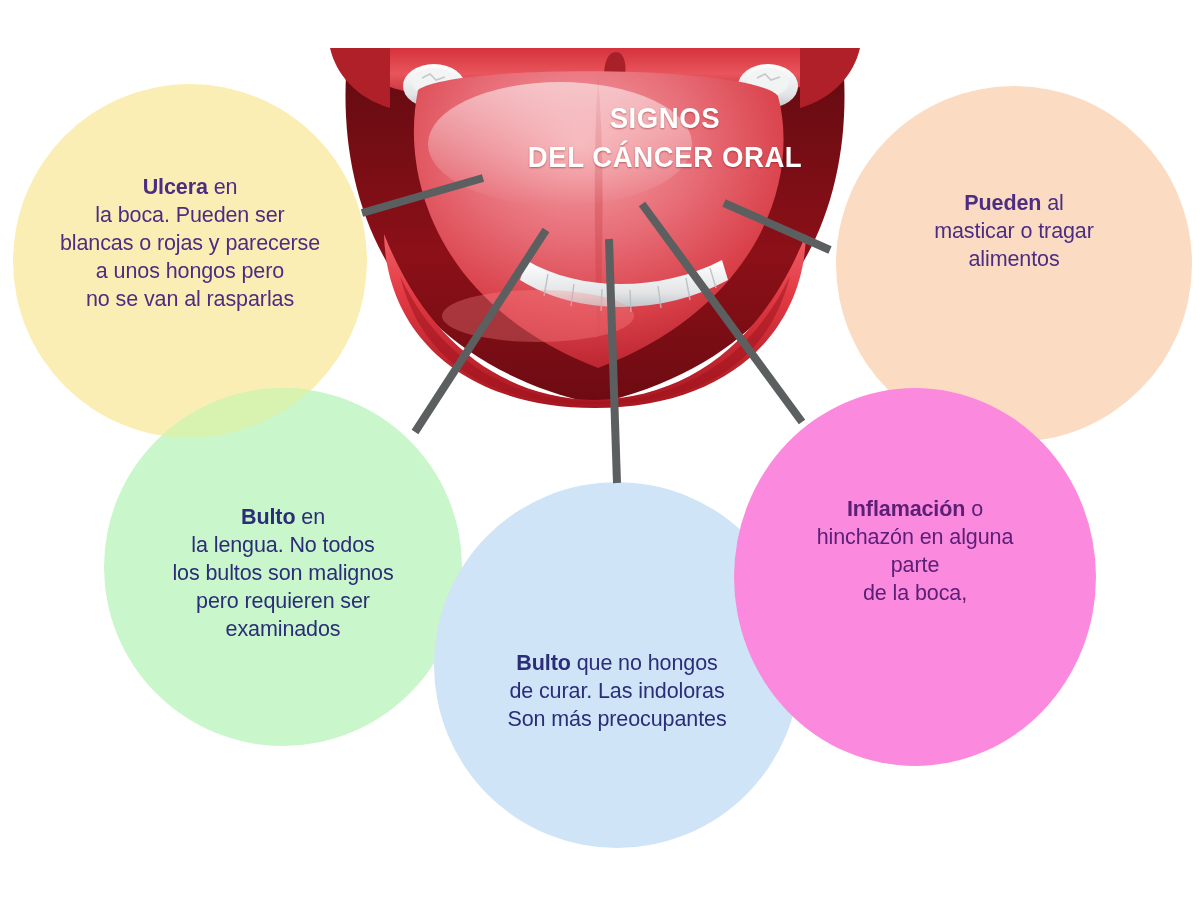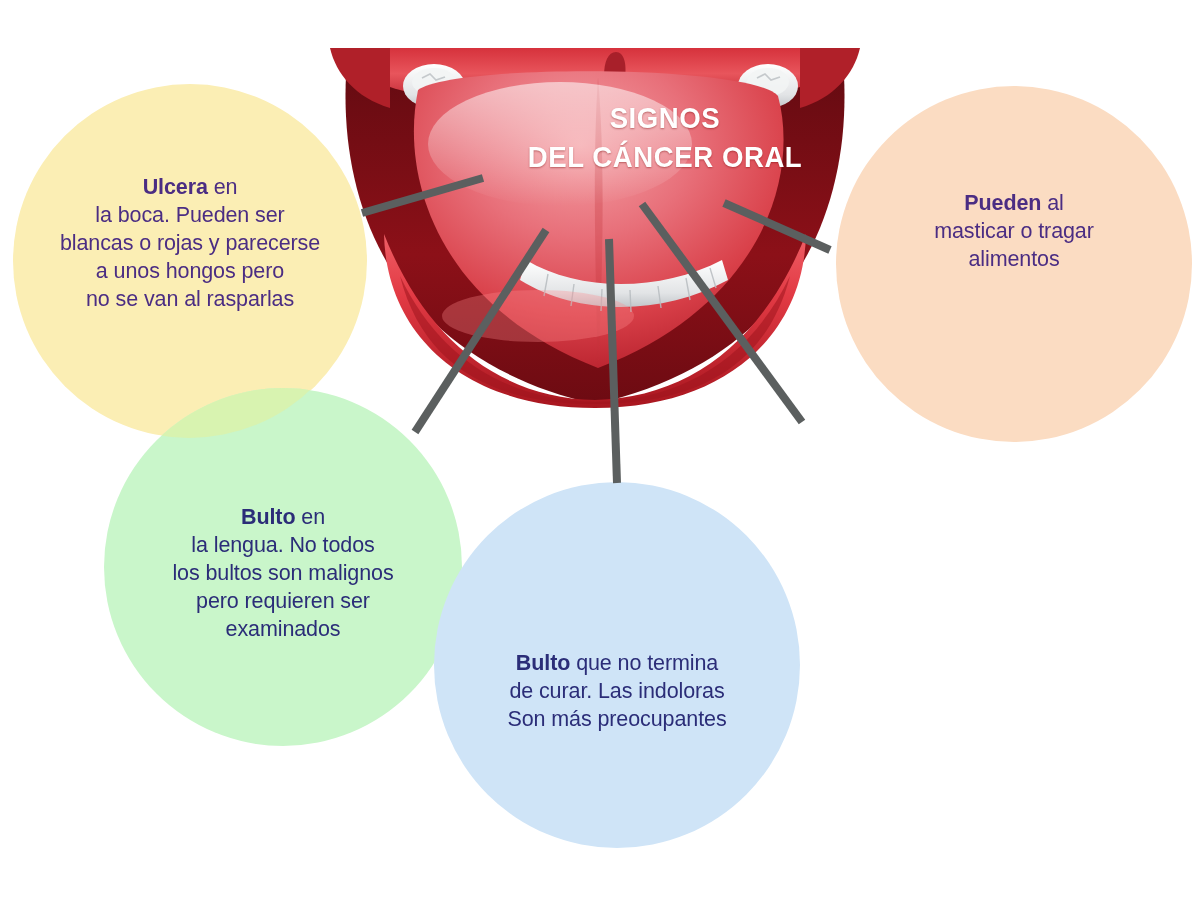--- a/index.html
+++ b/index.html
@@ -162,27 +162,33 @@
     <div class="txt"><span class="b-strong">Bulto</span><span> en
 la lengua. No todos
 los bultos  son malignos
 pero requieren ser
 examinados</span></div>
   </div>
 
   <div class="overlap" id="ov-yellow-green"></div>
 
   <div class="bubble" id="bubble-ulcera">
-    <div class="txt"><span class="b-strong">Bulto</span><span> que no termina
+    <div class="txt"><span class="b-strong">Bulto</span><span> que no hongos
 de curar. Las indoloras
 Son más preocupantes</span></div>
   </div>
 
   <div class="overlap" id="ov-blue-green"></div>
 
+  <div class="bubble" id="bubble-inflamacion">
+    <div class="txt"><span class="b-strong">Inflamación</span><span>  o
+hinchazón en alguna
+parte
+de la boca,</span></div>
+  </div>
 
   <div class="overlap" id="ov-pink-peach"></div>
   <div class="overlap" id="ov-pink-blue"></div>
 
   <div id="mouth">
     <svg viewBox="0 0 530 360" xmlns="http://www.w3.org/2000/svg">
       <defs>
         <linearGradient id="gLipTop" x1="0" y1="0" x2="0" y2="1">
           <stop offset="0%" stop-color="#d6323c"></stop>
           <stop offset="45%" stop-color="#e8555c"></stop>

